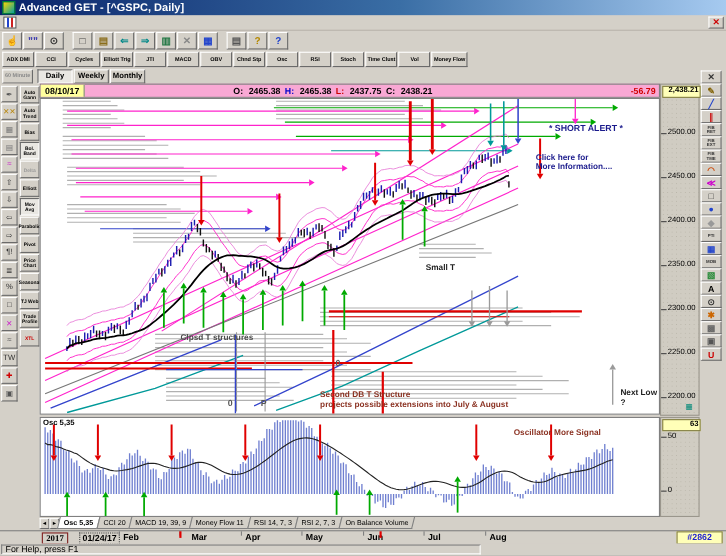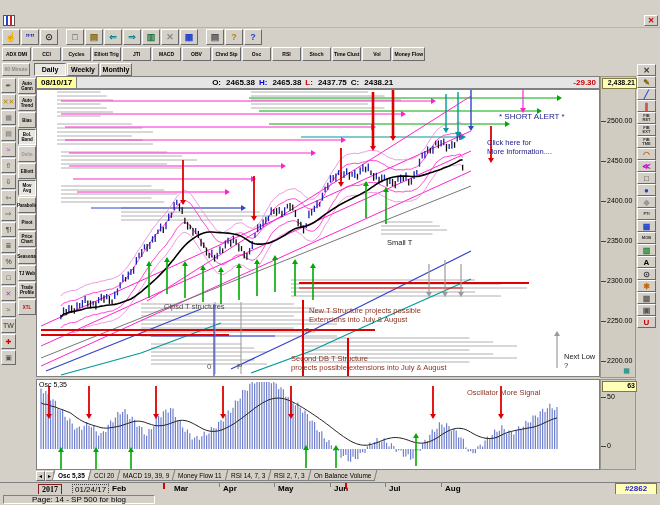--- a/index.html
+++ b/index.html
@@ -24,21 +24,21 @@
   #tb1{position:absolute;left:0;top:27px;width:660px;height:19px;display:flex;align-items:center;padding-left:2px;box-sizing:border-box;}
   .tbtn{width:18px;height:16px;margin-right:1px;display:flex;align-items:center;justify-content:center;
     font-size:9px;font-weight:bold;}
   #tb2{position:absolute;left:0;top:46px;width:660px;height:16px;display:flex;align-items:center;padding-left:2px;box-sizing:border-box;}
   .sbtn{min-width:29px;height:14px;margin-right:1px;font-size:5px;line-height:5px;font-weight:bold;
     display:flex;align-items:center;justify-content:center;text-align:center;padding:0 1px;}
   #tfrow{position:absolute;left:0;top:62px;width:660px;height:14px;display:flex;align-items:center;padding-left:2px;box-sizing:border-box;}
   .tfbtn{min-width:32px;height:13px;font-size:7px;font-weight:bold;display:flex;align-items:center;justify-content:center;margin-right:1px;}
   .tfmin{min-width:28px;font-size:5px;line-height:5px;color:#8a8a8a;text-align:center;}
   
-  #infobar{position:absolute;left:36px;top:76px;width:564px;height:13px;background:#e5e5e5;
+  #infobar{position:absolute;left:36px;top:76px;width:564px;height:13px;background:#f9a8d4;
     border:1px solid #808080;box-sizing:border-box;display:flex;align-items:center;font-size:8px;font-weight:bold;}
   #datebox{background:#ffff9e;border-right:1px solid #808080;height:100%;display:flex;align-items:center;
     padding:0 4px;color:#000;}
   #ohlc{margin-left:135px;display:flex;gap:4px;}
   #ohlc .lab{margin-right:1px;}
   #chg{margin-left:auto;margin-right:3px;color:#d00000;}
   
   #leftdock{position:absolute;left:0;top:76px;width:36px;height:394px;background:#d4d0c8;}
   .likn{position:absolute;width:15px;height:15px;display:flex;align-items:center;justify-content:center;font-size:8px;}
   .dbtn{position:absolute;left:18px;width:18px;height:16px;font-size:4.5px;line-height:5px;font-weight:bold;
@@ -46,21 +46,21 @@
   .dbtn.dis{color:#9a9a9a;}
   #rightdock{position:absolute;left:637px;top:64px;width:21px;background:#d4d0c8;}
   .rbtn{width:19px;height:12px;margin-bottom:0;display:flex;align-items:center;justify-content:center;
     font-size:8px;font-weight:bold;}
   .rbtn .txt{font-size:4px;line-height:4px;font-weight:bold;text-align:center;white-space:pre-line;color:#333;}
   
   #pricepanel{position:absolute;left:36px;top:89px;width:564px;height:288px;background:#fff;
     border:1px solid #808080;box-sizing:border-box;}
   #oscpanel{position:absolute;left:36px;top:379px;width:564px;height:91px;background:#fff;
     border:1px solid #808080;box-sizing:border-box;}
-  .anno{position:absolute;white-space:pre-line;font-weight:normal;}
+  .anno{position:absolute;white-space:pre-line;font-weight:bold;}
   
   #paxis{position:absolute;left:600px;top:76px;width:36px;height:302px;background:#d0ccc2;
     background-image:radial-gradient(#bab6aa 18%,transparent 20%);background-size:4px 4px;border:1px solid #9a968c;box-sizing:border-box;}
   #oaxis{position:absolute;left:600px;top:379px;width:36px;height:91px;background:#d0ccc2;
     background-image:radial-gradient(#bab6aa 18%,transparent 20%);background-size:4px 4px;border:1px solid #9a968c;box-sizing:border-box;}
   .curbox{position:absolute;left:1px;top:1px;width:32px;height:9px;background:#ffffb8;border:1px solid #807c40;
     font-size:7px;font-weight:bold;text-align:right;padding-right:1px;line-height:8px;color:#000;}
   .tick{position:absolute;left:0;width:5px;height:1px;background:#444;}
   .tlabel{position:absolute;left:6px;font-size:7px;color:#000;}
   #axis-gear{position:absolute;right:2px;bottom:2px;width:13px;height:9px;font-size:7px;line-height:9px;
@@ -69,37 +69,41 @@
   #tabsrow{position:absolute;left:36px;top:470px;width:564px;height:12px;background:#d4d0c8;display:flex;align-items:flex-start;}
   .scrbtn{width:9px;height:10px;font-size:5px;display:flex;align-items:center;justify-content:center;margin-top:1px;}
   .btab{height:10px;font-size:6.5px;padding:0 4px;border:1px solid #808080;border-top:none;
     display:flex;align-items:center;background:#d4d0c8;transform:skewX(-14deg);margin-left:-1px;margin-top:0;}
   .btab>span{transform:skewX(14deg);white-space:nowrap;}
   .btab.active{background:#fff;font-weight:bold;}
   #dateaxis{position:absolute;left:0;top:482px;width:660px;height:12px;background:#d4d0c8;
     border-top:1px solid #808080;box-sizing:border-box;}
   #yearbox{position:absolute;left:38px;top:1px;font-size:8px;font-weight:bold;border:1px solid #7f1d1d;
     padding:0 3px;height:9px;line-height:9px;font-family:Liberation Serif, serif;}
-  #startbox{position:absolute;left:72px;top:1px;font-size:8px;font-weight:normal;border:1px dotted #404040;
+  #startbox{position:absolute;left:72px;top:1px;font-size:8px;font-weight:bold;border:1px dotted #404040;
     padding:0 2px;height:9px;line-height:9px;}
   .month{position:absolute;top:1px;font-size:8px;font-weight:bold;color:#000;}
   .mtick{position:absolute;top:0;width:1px;height:4px;background:#808080;}
   .rtick{position:absolute;top:0;width:2px;height:6px;background:#e00000;}
   #counter{position:absolute;right:3px;top:0;width:40px;height:10px;background:#ffffb8;border:1px solid #807c40;
     color:#1c1cd0;font-size:8px;font-weight:bold;text-align:center;line-height:10px;}
   #statusbar{position:absolute;left:0;top:494px;width:660px;height:11px;background:#d4d0c8;display:flex;align-items:center;}
   .spane{height:9px;border:1px solid;border-color:#808080 #fff #fff #808080;font-size:8px;line-height:8px;
     padding:0 3px;color:#000;box-sizing:border-box;}
   #sp1{width:436px;margin-left:1px;}
   #sp2{width:152px;margin-left:3px;text-align:center;}
 </style>
 </head>
 <body>
 
 <div id="app">
+  <div id="titlebar">
+    <span class="app-ico"></span>
+    <span id="title-text">Advanced GET - [^GSPC, Daily]</span>
+  </div>
   <div id="menubar">
     <span class="doc-ico"></span>
     <span id="menu-close" class="raised"><span>✕</span></span>
   </div>
   <div id="tb1">
       <div class="tbtn raised">
         <span style="color: rgb(68, 68, 68);">☝</span>
       </div>
       <div class="tbtn raised">
         <span style="color: rgb(34, 34, 170);">””</span>
@@ -166,21 +170,21 @@
     <span id="ohlc">
         <span class="lab" style="color: rgb(0, 0, 0);">O:</span>
         <span>2465.38</span>
         <span class="lab" style="color: rgb(0, 0, 204);">H:</span>
         <span>2465.38</span>
         <span class="lab" style="color: rgb(204, 0, 0);">L:</span>
         <span>2437.75</span>
         <span class="lab" style="color: rgb(0, 0, 0);">C:</span>
         <span>2438.21</span>
       </span>
-    <span id="chg">-29.30</span>
+    <span id="chg">-56.79</span>
   </div>
 
   <div id="leftdock">
       <div class="likn raised" style="left: 1px; top: 2px;">
         <span style="color: rgb(85, 85, 85); font-size: 7px;">✒</span>
       </div>
       <div class="likn raised" style="left: 1px; top: 18px;">
         <span style="color: rgb(184, 134, 11); font-size: 7px;">✕✕</span>
       </div>
       <div class="likn raised" style="left: 1px; top: 34px;">
@@ -644,22 +648,21 @@
           <polygon points="392,207 389,202 395,202" fill="#9a9a9a"></polygon>
           <line x1="408" y1="170" x2="408" y2="202" stroke="#9a9a9a" stroke-width="1.2"></line>
           <polygon points="408,207 405,202 411,202" fill="#9a9a9a"></polygon>
           <line x1="424" y1="174" x2="424" y2="202" stroke="#9a9a9a" stroke-width="1.2"></line>
           <polygon points="424,207 421,202 427,202" fill="#9a9a9a"></polygon>
           <line x1="520" y1="278" x2="520" y2="246" stroke="#9a9a9a" stroke-width="1.2"></line>
           <polygon points="520,241 517,246 523,246" fill="#9a9a9a"></polygon>
         </g>
       </svg>
   <div class="anno" style="left: 462px; top: 22px; color: rgb(26, 26, 140); font-size: 8px;">* SHORT ALERT *</div><div class="anno" style="left: 450px; top: 48px; color: rgb(26, 26, 140); font-size: 7.5px;">Click here for
-More Information....</div><div class="anno" style="left: 350px; top: 148px; color: rgb(34, 34, 34); font-size: 7.5px;">Small T</div><div class="anno" style="left: 127px; top: 212px; color: rgb(74, 74, 74); font-size: 7.5px;">Clpsd T structures</div><div class="anno" style="left: 272px; top: 216px; color: rgb(139, 50, 34); font-size: 7.5px;">New T Structure projects possible
-Extensions into July &amp; August</div><div class="anno" style="left: 254px; top: 264px; color: rgb(139, 50, 34); font-size: 7.5px;">Second DB T Structure
+More Information....</div><div class="anno" style="left: 350px; top: 148px; color: rgb(34, 34, 34); font-size: 7.5px;">Small T</div><div class="anno" style="left: 127px; top: 212px; color: rgb(74, 74, 74); font-size: 7.5px;">Clpsd T structures</div><div class="anno" style="left: 254px; top: 264px; color: rgb(139, 50, 34); font-size: 7.5px;">Second DB T Structure
 projects possible extensions into July &amp; August</div><div class="anno" style="left: 527px; top: 262px; color: rgb(34, 34, 34); font-size: 7.5px;">Next Low ?</div><div class="anno" style="left: 170px; top: 272px; color: rgb(85, 85, 85); font-size: 8px;">0</div><div class="anno" style="left: 200px; top: 272px; color: rgb(85, 85, 85); font-size: 8px;">P</div><div class="anno" style="left: 268px; top: 236px; color: rgb(85, 85, 85); font-size: 8px;">0</div></div>
   <div id="oscpanel">
     <svg id="osvg" width="562" height="89">
         <g>
           <line x1="4" y1="69" x2="4" y2="8.411619981677084" stroke="#6f7fd0" stroke-width="1.2"></line>
           <line x1="6.4" y1="69" x2="6.4" y2="13.291127195527643" stroke="#6f7fd0" stroke-width="1.2"></line>
           <line x1="8.8" y1="69" x2="8.8" y2="10.92536916159954" stroke="#6f7fd0" stroke-width="1.2"></line>
           <line x1="11.200000000000001" y1="69" x2="11.200000000000001" y2="13.978220478794682" stroke="#6f7fd0" stroke-width="1.2"></line>
           <line x1="13.600000000000001" y1="69" x2="13.600000000000001" y2="20.568386445348857" stroke="#6f7fd0" stroke-width="1.2"></line>
           <line x1="16" y1="69" x2="16" y2="19.31936111420147" stroke="#6f7fd0" stroke-width="1.2"></line>
@@ -974,15 +977,15 @@
       <div class="month" style="left: 334px;">Jun</div>
       <div class="mtick" style="left: 385px;"></div>
       <div class="month" style="left: 389px;">Jul</div>
       <div class="mtick" style="left: 441px;"></div>
       <div class="month" style="left: 445px;">Aug</div>
       <div class="rtick" style="left: 163px;"></div>
       <div class="rtick" style="left: 345px;"></div>
     </div>
 
   <div id="statusbar">
-    <span id="sp2" class="spane">Page: 14 - SP 500 for blog</span>
+    <span id="sp1" class="spane">For Help, press F1</span>
   </div>
 </div>
 
 </body></html>

